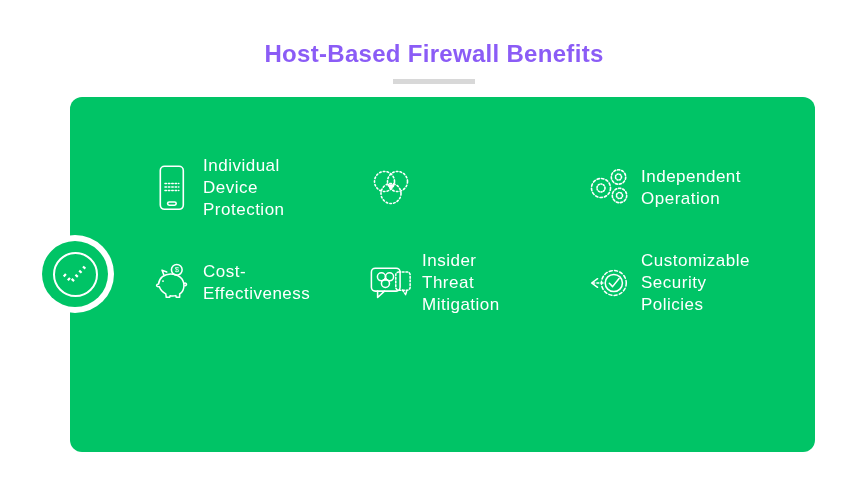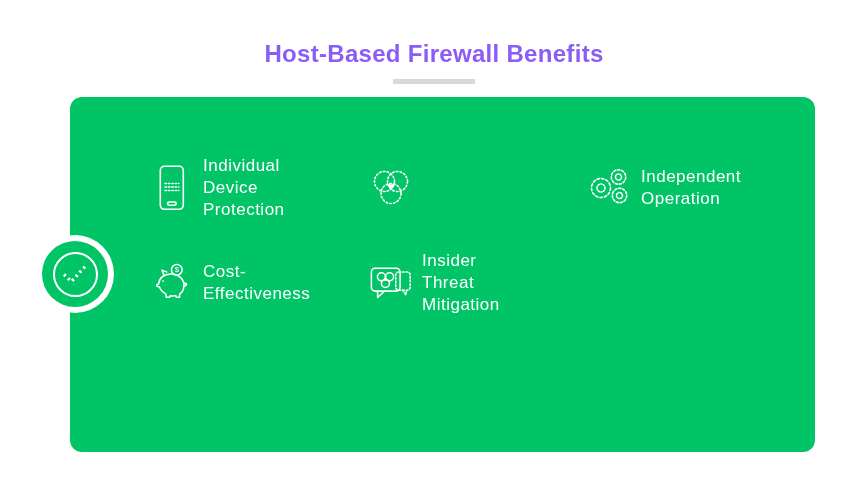--- a/index.html
+++ b/index.html
@@ -135,20 +135,34 @@
             <circle class="ln" cx="17.2" cy="20.5" r="4.2" stroke-width="1.4"></circle>
             <circle cx="17.2" cy="16" r="1.6" fill="#fff" stroke="none"></circle>
           </svg>
         </span>
         <span class="label">Insider
 Threat
 Mitigation</span>
       </div>
 
 
+      <div class="cell">
+        <span class="icon-box">
+          <svg width="46" height="40" viewBox="0 0 46 40">
+            <line class="ln" x1="5" y1="20" x2="17" y2="20" stroke-dasharray="2 2.3"></line>
+            <path class="ln" d="M10,15.5 L3.8,20 L10,24.5"></path>
+            <circle class="ln" cx="27" cy="20" r="13" stroke-width="3" stroke-dasharray="3.2 2.4"></circle>
+            <circle class="ln" cx="27" cy="20" r="9" stroke-width="1.5"></circle>
+            <path class="ln" d="M22.3,20.3 L25.7,23.8 L32.5,15.3" stroke-width="1.8"></path>
+          </svg>
+        </span>
+        <span class="label">Customizable
+Security
+Policies</span>
+      </div>
 
       <div class="cell"></div>
     </div>
   </div>
 
   <div class="badge">
     <div class="badge-disc">
       <div class="badge-inner">
         <svg width="30" height="24" viewBox="0 0 30 24">
           <path d="M4,12.5 L11.5,19.5 L26,3.5" fill="none" stroke="#fff" stroke-width="3.2" stroke-dasharray="2.2 3.4"></path>

